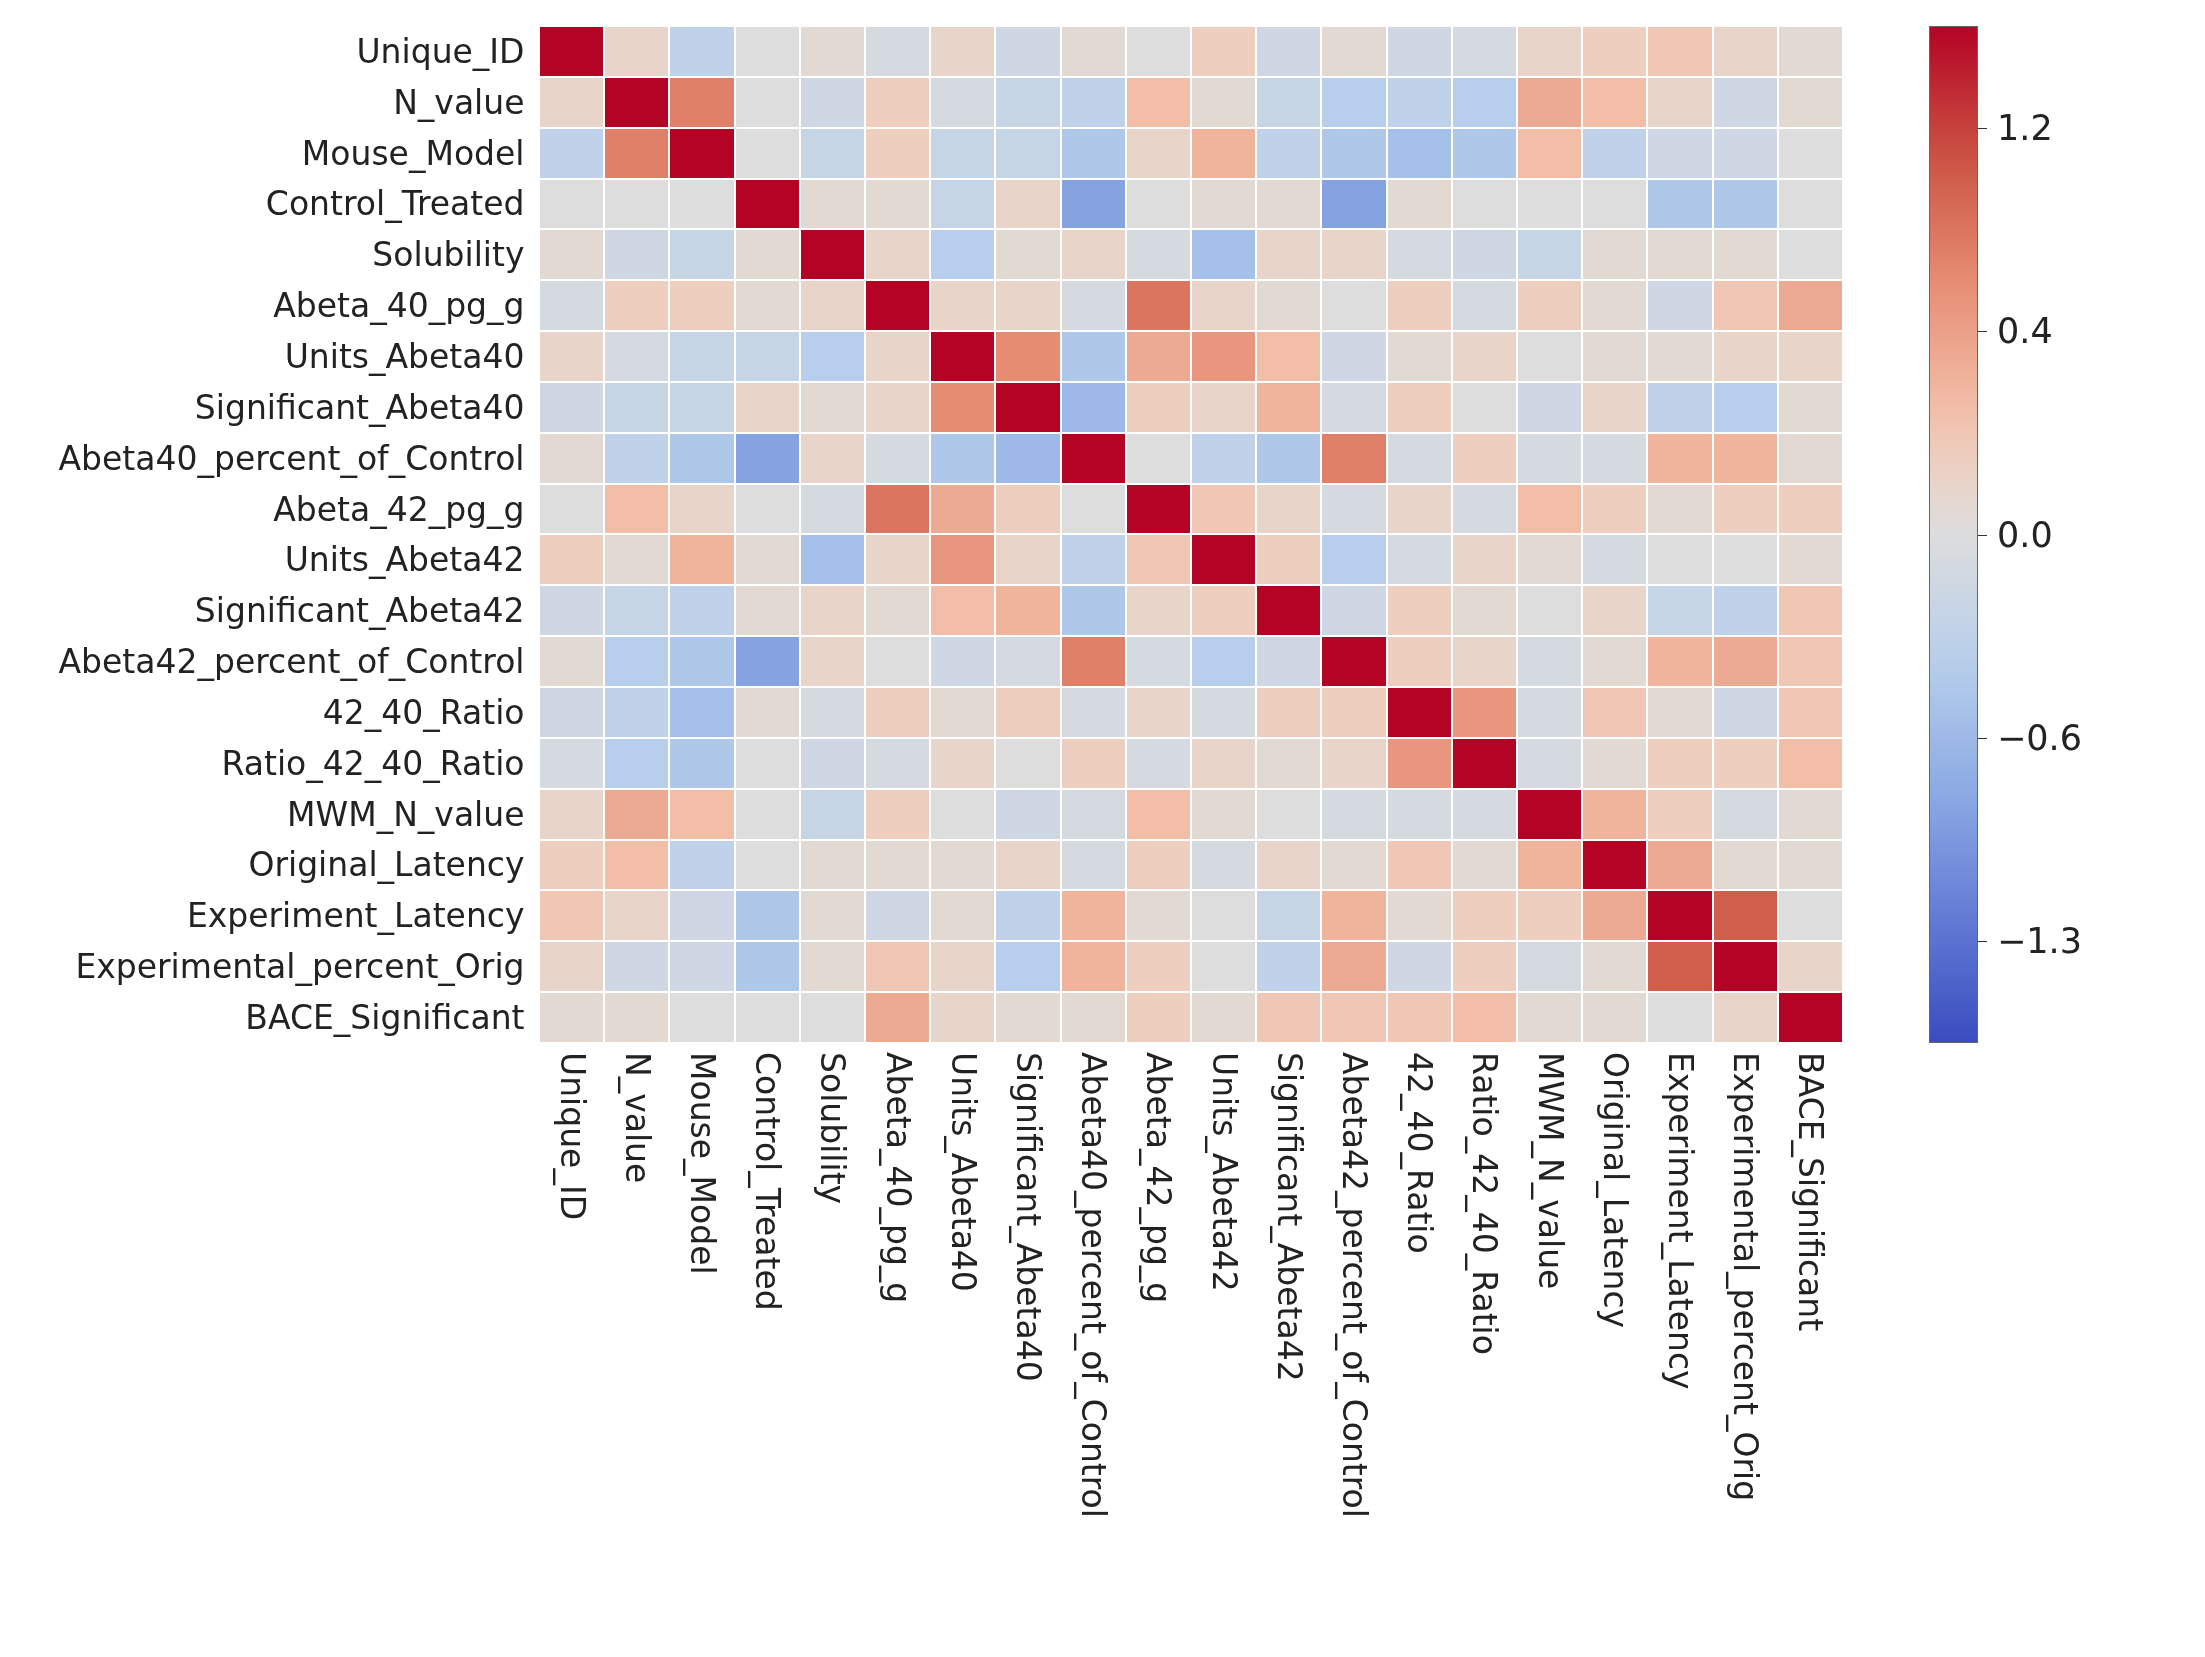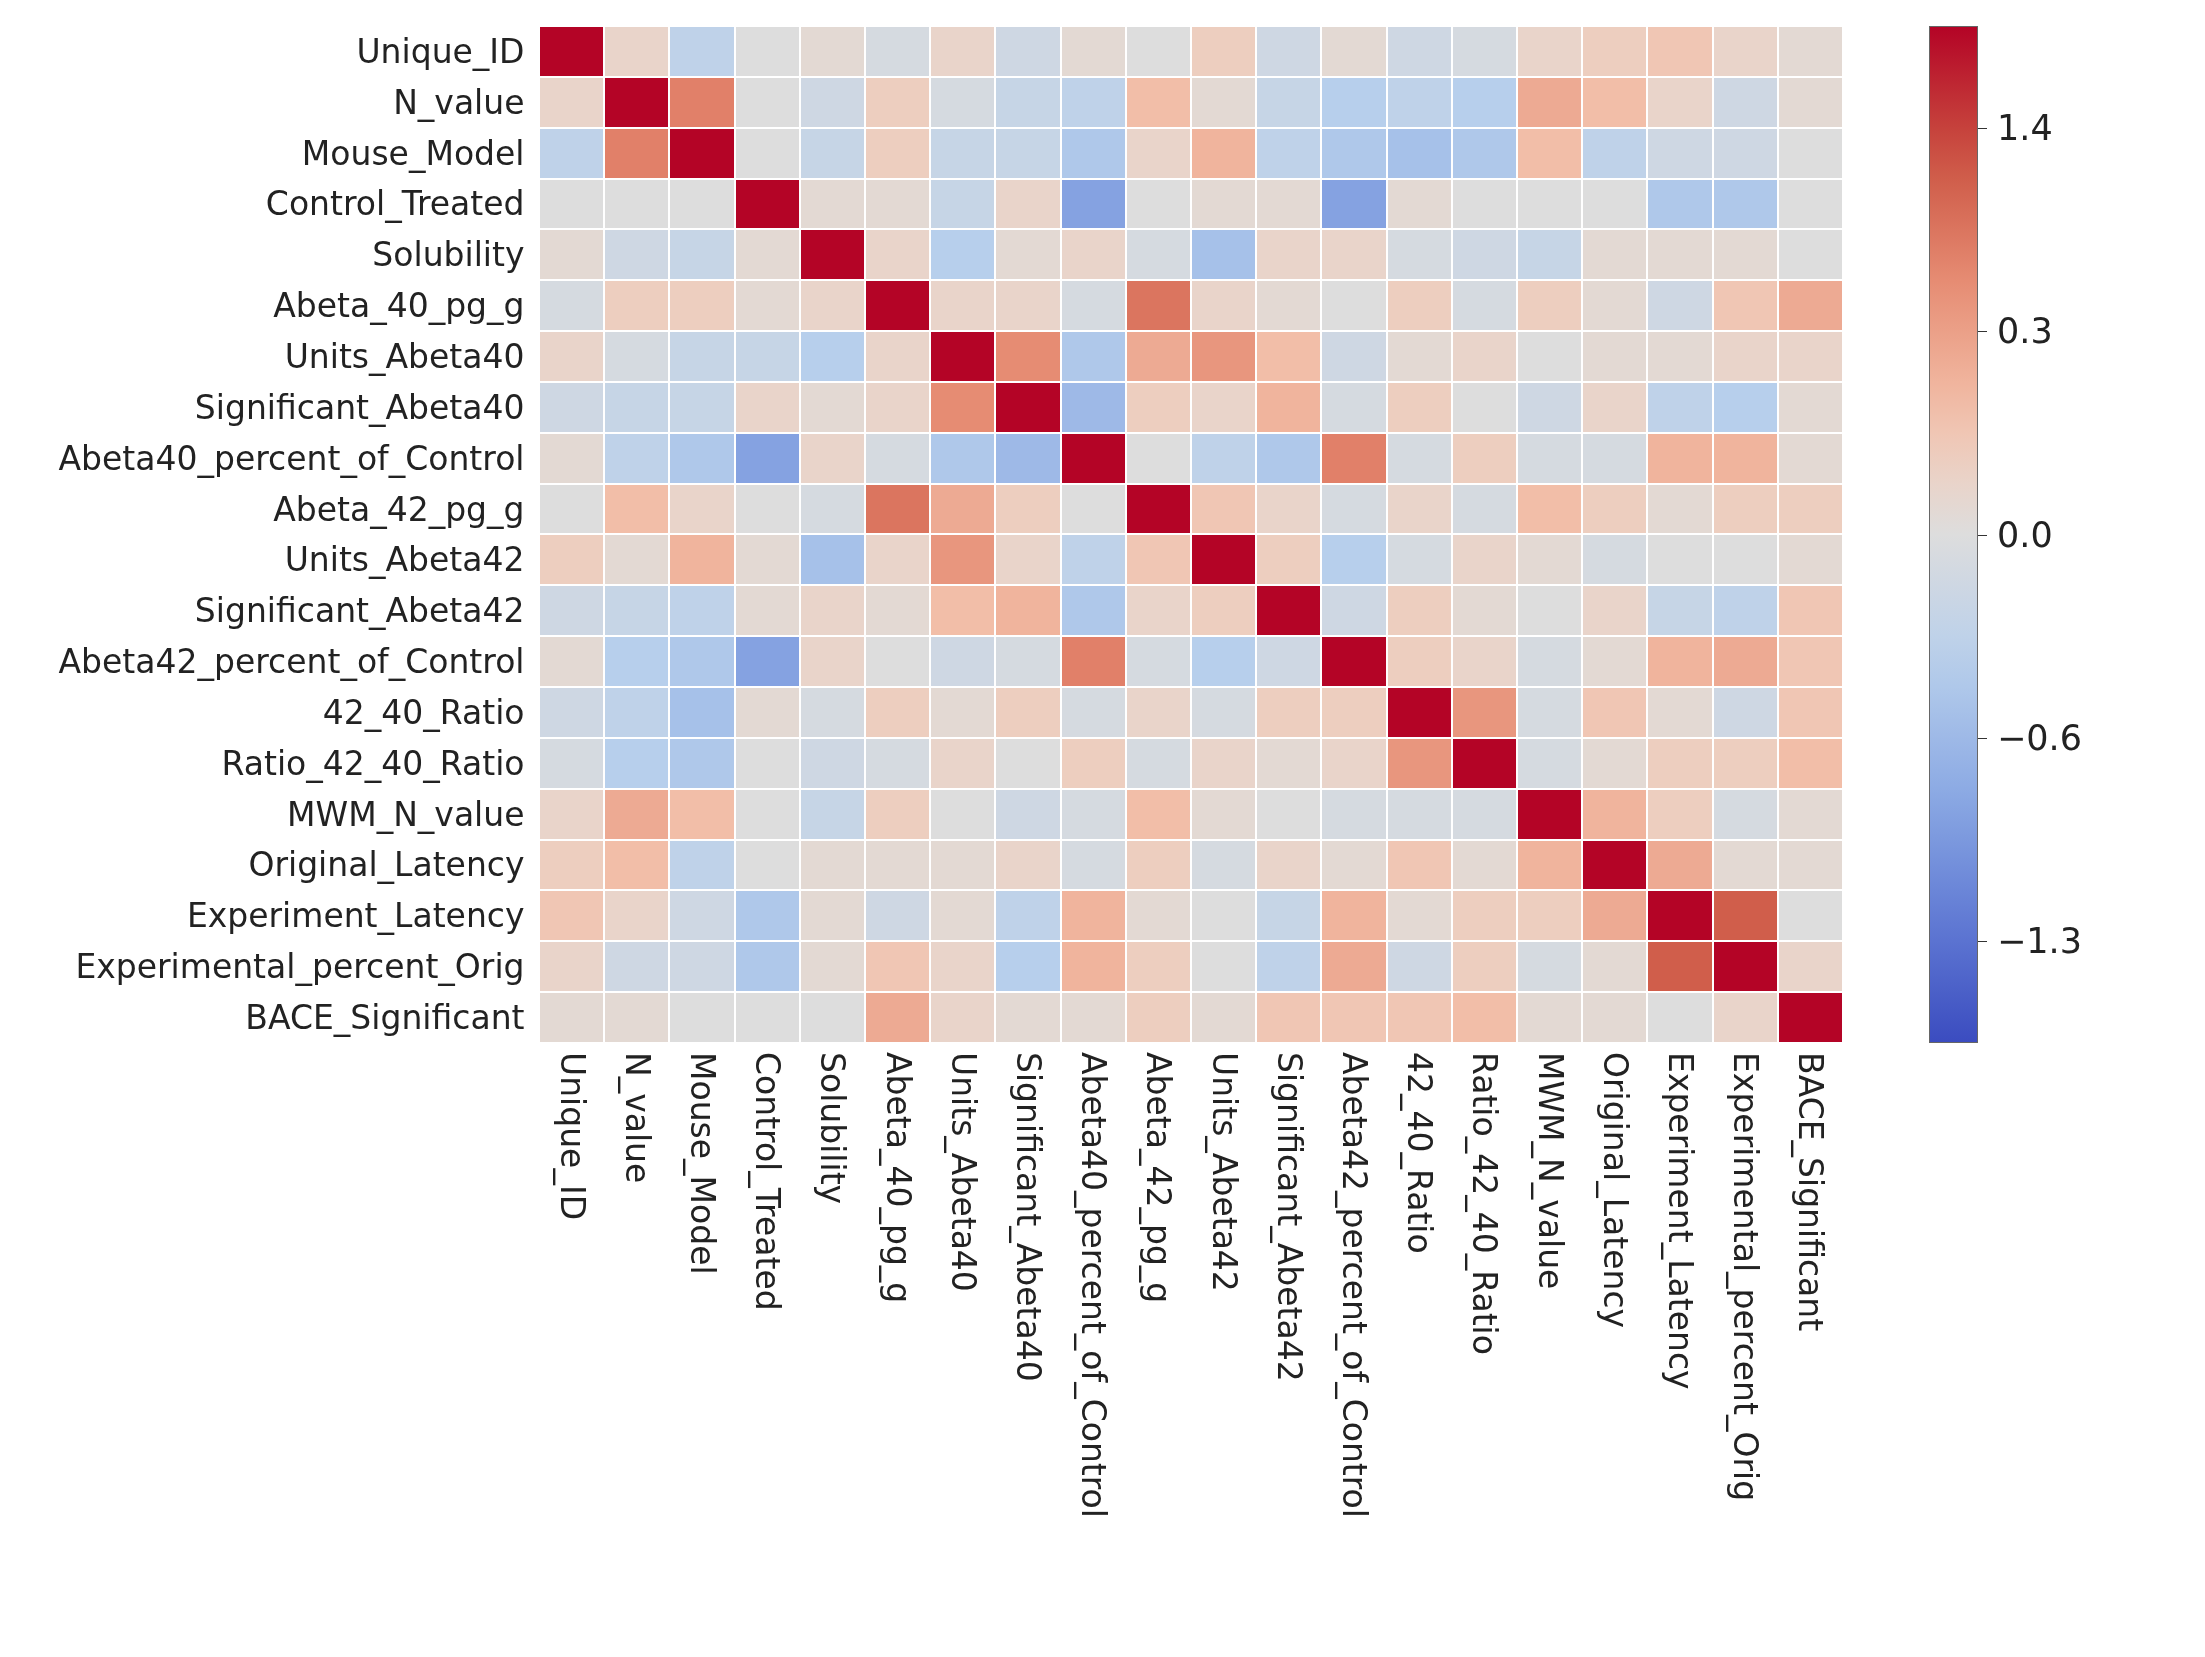--- a/index.html
+++ b/index.html
@@ -602,19 +602,19 @@
 
   <div class="colorbar-wrap">
     <div class="colorbar" id="colorbar" style="background: linear-gradient(rgb(180, 4, 38) 0%, rgb(189, 35, 49) 5%, rgb(198, 66, 60) 10%, rgb(208, 94, 75) 15%, rgb(219, 117, 95) 20%, rgb(230, 140, 115) 25%, rgb(235, 160, 136) 30%, rgb(240, 180, 157) 35%, rgb(240, 198, 180) 40%, rgb(233, 212, 202) 45%, rgb(221, 221, 221) 50%, rgb(206, 215, 227) 55%, rgb(191, 210, 233) 60%, rgb(175, 200, 234) 65%, rgb(158, 185, 231) 70%, rgb(141, 171, 228) 75%, rgb(124, 153, 222) 80%, rgb(107, 134, 216) 85%, rgb(91, 115, 209) 90%, rgb(75, 96, 200) 95%, rgb(59, 76, 192) 100%);"></div>
   <div class="cb-tick" style="top: 90%;"></div>
       <div class="cb-tick-label" style="top: 90%;">−1.3</div>
       <div class="cb-tick" style="top: 70%;"></div>
       <div class="cb-tick-label" style="top: 70%;">−0.6</div>
       <div class="cb-tick" style="top: 50%;"></div>
       <div class="cb-tick-label" style="top: 50%;">0.0</div>
       <div class="cb-tick" style="top: 30%;"></div>
-      <div class="cb-tick-label" style="top: 30%;">0.3</div>
+      <div class="cb-tick-label" style="top: 30%;">0.4</div>
       <div class="cb-tick" style="top: 10%;"></div>
-      <div class="cb-tick-label" style="top: 10%;">1.4</div>
+      <div class="cb-tick-label" style="top: 10%;">1.2</div>
     </div>
 
 </div>
 
 
 </body></html>

